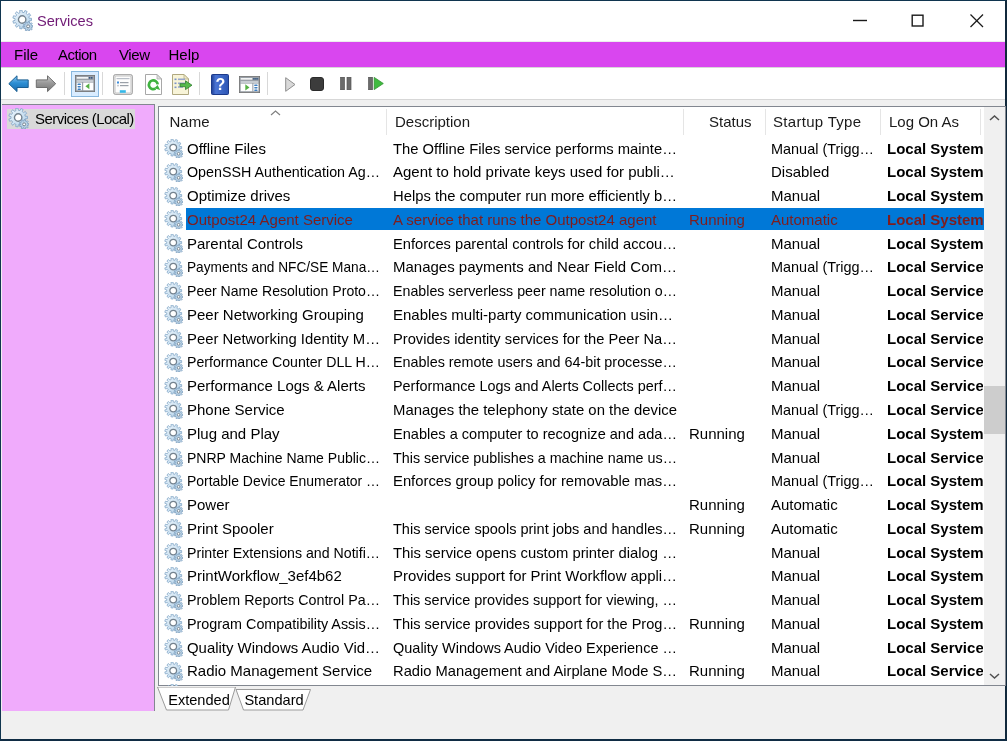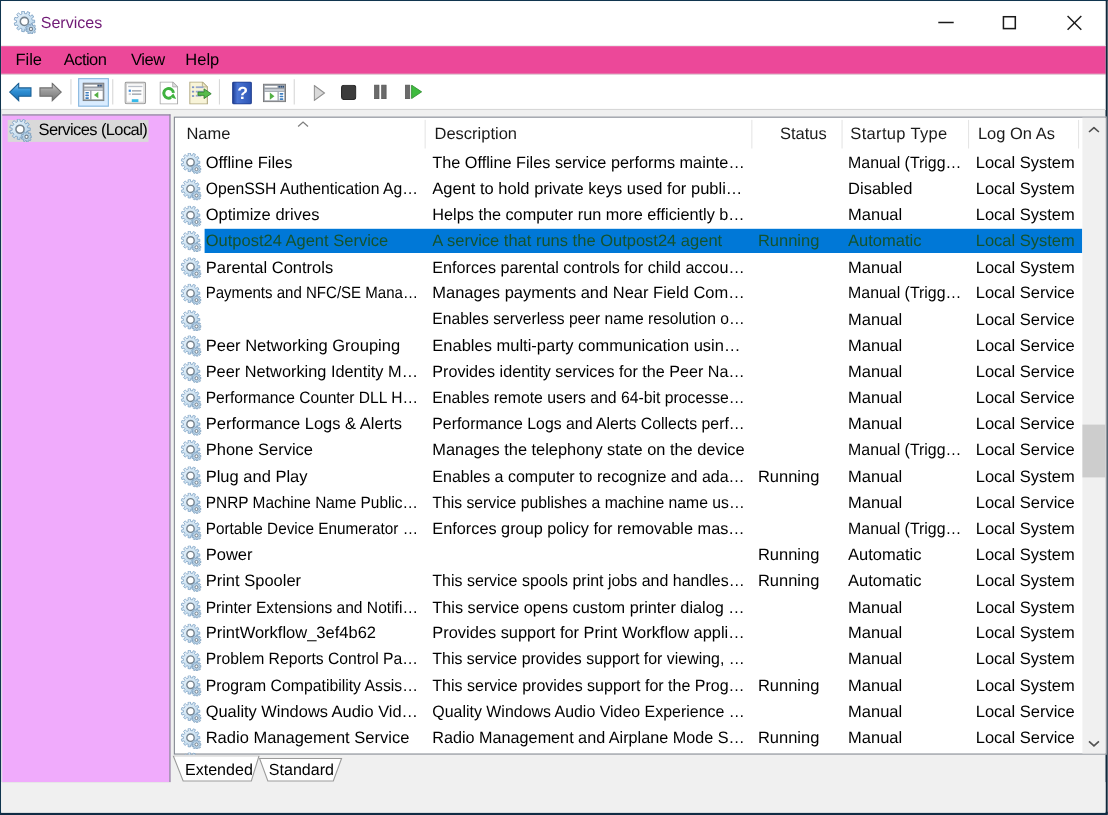--- a/index.html
+++ b/index.html
@@ -1,43 +1,43 @@
 <!DOCTYPE html>
 <html><head><meta charset="utf-8"><style>
 html,body{margin:0;padding:0;}
 body{width:1007px;height:741px;overflow:hidden;font-family:"Liberation Sans",sans-serif;}
 #win{position:absolute;left:0;top:0;width:1007px;height:741px;background:#f0f0f0;
  border-top:1px solid #10354f;border-left:1px solid #10354f;border-right:2px solid #11293c;
  border-bottom:3px solid #102c44;box-sizing:border-box;}
 .abs{position:absolute;}
 #titlebar{position:absolute;left:0;top:0;width:1004px;height:40px;background:#fff;border-bottom:1px solid #ececec;}
 #title{position:absolute;left:36px;top:11.5px;font-size:14.6px;color:#701a75;}
-#menubar{position:absolute;left:0;top:41px;width:1004px;height:25px;background:#ec4899;border-bottom:1px solid #d7d7d7;}
+#menubar{position:absolute;left:0;top:41px;width:1004px;height:25px;background:#d946ef;border-bottom:1px solid #d7d7d7;}
 .mi{position:absolute;top:4px;font-size:15px;color:#000;}
 #toolbar{position:absolute;left:0;top:67px;width:1004px;height:31px;background:#fff;border-bottom:1px solid #d7d7d7;}
 .tsep{position:absolute;top:4px;width:1px;height:23px;background:#d8d8d8;}
 #leftpane{position:absolute;left:1px;top:103px;width:153px;height:608px;background:#f0abfc;
  border:1px solid #828790;border-left:none;box-sizing:border-box;}
 #lpsel{position:absolute;left:5px;top:3.5px;width:128px;height:20.5px;background:#d9d9d9;}
 #lptxt{position:absolute;left:33px;top:5px;font-size:15px;color:#000;letter-spacing:-0.55px;}
 #rpanel{position:absolute;left:157px;top:105px;width:848px;height:580px;background:#fff;border:1px solid #828790;box-sizing:border-box;}
 .hdr{position:absolute;top:0;height:29px;font-size:15px;color:#1a1a1a;line-height:30px;white-space:nowrap;}
 .hsep{position:absolute;top:2px;width:1px;height:26px;background:#e5e5e5;}
 #rows{position:absolute;left:157px;top:135.5px;width:826px;height:549.5px;overflow:hidden;}
 .row{position:absolute;left:0;width:826px;height:23.77px;font-size:15px;line-height:23.9px;color:#000;}
 .row .c{position:absolute;top:0;height:23.77px;white-space:nowrap;overflow:hidden;}
 .row .sp{display:inline-block;white-space:nowrap;}
 .ric{position:absolute;left:6px;top:2.5px;width:19px;height:19px;}
 .nm{left:29px;width:196px;}
 .ds{left:235px;width:286px;}
 .st{left:531px;width:76px;}
 .su{left:613px;width:106px;}
-.lo{left:729px;width:96px;}
+.lo{left:729px;width:96px;font-weight:bold;}
 .sel .band{position:absolute;left:27.5px;top:0.6px;width:798.5px;height:21.9px;background:#0078d7;}
-.sel .c{color:#14532d;z-index:2;}
+.sel .c{color:#7f1d1d;z-index:2;}
 #sbar{position:absolute;left:983px;top:106px;width:21px;height:578px;background:#f0f0f0;}
 #sthumb{position:absolute;left:0;top:279px;width:21px;height:48px;background:#cdcdcd;}
 .chev{position:absolute;width:11px;height:6px;}
 #tabs{position:absolute;left:155px;top:686px;width:849px;height:24px;}
 #statusbar{position:absolute;left:0;top:710px;width:1004px;height:28px;background:#f0f0f0;}
 </style></head><body>
 <div id="win">
 
 <svg width="0" height="0" style="position:absolute">
       <defs>
@@ -263,20 +263,21 @@
         <div class="c nm"><span style="transform:scaleX(0.9114);transform-origin:0 50%" class="sp">Payments and NFC/SE Mana…</span></div>
         <div class="c ds"><span style="transform:scaleX(0.9988);transform-origin:0 50%" class="sp">Manages payments and Near Field Com…</span></div>
         <div class="c st"></div>
         <div class="c su"><span style="transform:scaleX(0.9628);transform-origin:0 50%" class="sp">Manual (Trigg…</span></div>
         <div class="c lo"><span class="sp">Local Service</span></div>
       </div>
 <div class="row" style="top:142.62px">
         <svg class="ric" viewBox="0 0 19 19">
           <use href="#gear"></use>
         </svg>
+        <div class="c nm"><span style="transform:scaleX(0.9371);transform-origin:0 50%" class="sp">Peer Name Resolution Proto…</span></div>
         <div class="c ds"><span style="transform:scaleX(0.9486);transform-origin:0 50%" class="sp">Enables serverless peer name resolution o…</span></div>
         <div class="c st"></div>
         <div class="c su"><span class="sp">Manual</span></div>
         <div class="c lo"><span class="sp">Local Service</span></div>
       </div>
 <div class="row" style="top:166.39px">
         <svg class="ric" viewBox="0 0 19 19">
           <use href="#gear"></use>
         </svg>
         <div class="c nm"><span class="sp">Peer Networking Grouping</span></div>

